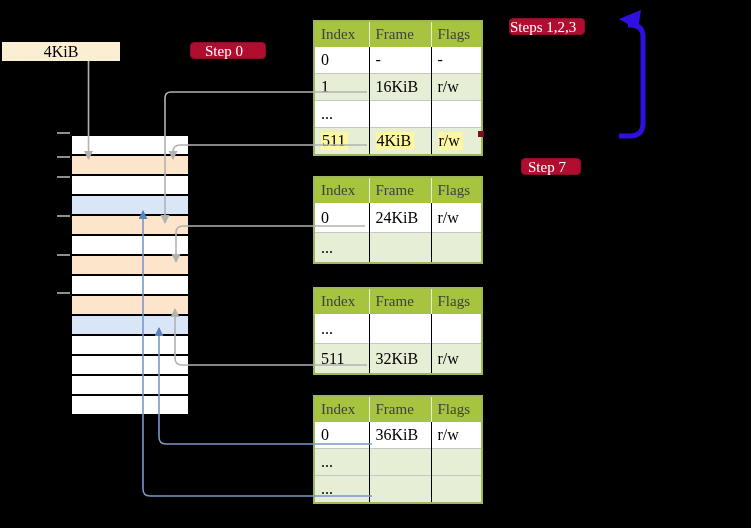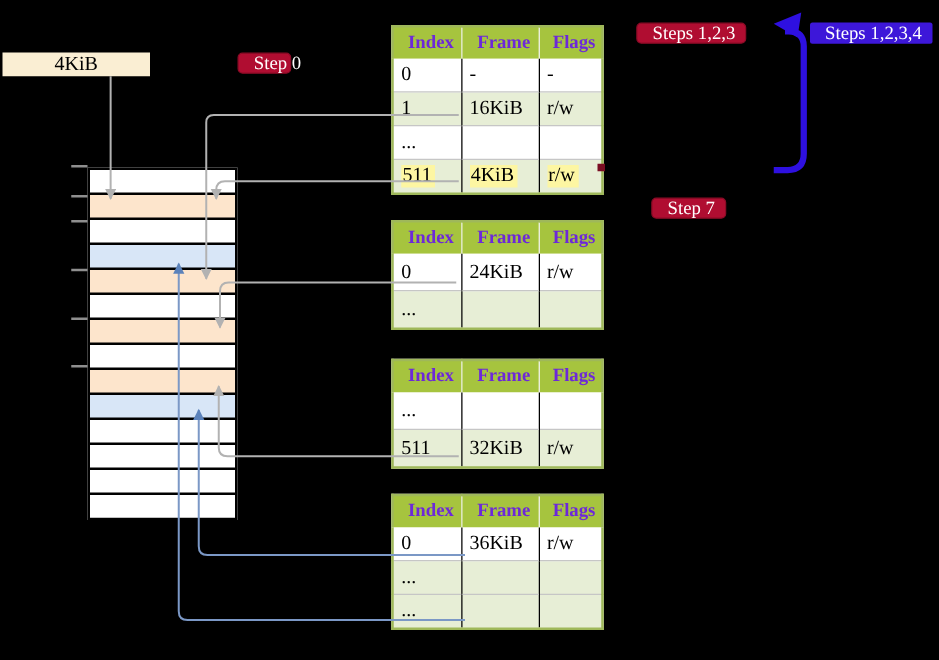--- a/index.html
+++ b/index.html
@@ -8,47 +8,47 @@
     font-family:"Liberation Serif","DejaVu Serif",serif;
   }
   
   .frame-label{
     position:absolute;left:2px;top:42px;width:118px;height:19px;
     background:var(--frame-label-bg);color:#000;font-size:16px;line-height:19px;text-align:center;
   }
   
   .badge{
     position:absolute;height:17px;line-height:17px;color:#fff;font-size:15px;
-    text-align:center;padding:1px 8px 1px 12px;border-radius:4px;white-space:nowrap;
+    text-align:center;padding:1px 8px 1px 0;border-radius:4px;white-space:nowrap;
     box-sizing:border-box;
   }
   .badge.red{background:var(--badge-red);border:1px solid #8c0b26;line-height:15px;}
   .badge.blue{background:var(--badge-blue);border-radius:2px;}
-  #b-step0{left:190px;top:42px;width:43px;}
+  #b-step0{left:190px;top:42px;width:76px;}
   #b-steps123{left:509px;top:18px;}
   #b-steps1234{left:648px;top:18px;}
   #b-step4{left:521px;top:158px;width:60px;}
   
   .memory{
     position:absolute;left:70px;top:134px;width:116px;
     border:2px solid #000;background:#fff;
   }
   .mem-row{height:18px;border-bottom:2px solid #000;}
   .mem-row:last-child{border-bottom:none;}
   .mem-white{background:#fff;}
   .mem-orange{background:var(--memory-orange);}
   .mem-blue{background:var(--memory-blue);}
   .tick{position:absolute;left:57px;width:13px;height:2px;background:#8f8f8f;}
   
   .pt{position:absolute;left:313px;}
   #t1{top:20px;} #t2{top:176px;} #t3{top:287px;} #t4{top:395px;}
   .pt table{border-collapse:collapse;border:2px solid var(--table-border);background:#fff;table-layout:fixed;}
   .pt th{
-    background:var(--table-header-bg);color:#6d28d9;font-weight:bold;font-size:15px;
-    text-align:center;padding:0 0 0 6px;height:25px;border-left:1.5px solid #e9eedb;
+    background:var(--table-header-bg);color:#404040;font-weight:normal;font-size:15px;
+    text-align:left;padding:0 0 0 6px;height:25px;border-left:1.5px solid #e9eedb;
   }
   .pt th:first-child{border-left:none;}
   .pt td{
     font-size:16px;color:#000;padding:0 0 0 6px;height:26px;
     border-left:1.5px solid #000;background:#fff;vertical-align:middle;
   }
   .pt td:first-child{border-left:none;}
   .pt tr.shaded td{background:var(--table-shaded-row-bg);}
   .pt tbody tr + tr td{border-top:1px solid #c6c6c6;}
   .pt.tall td{height:29px;}
@@ -65,21 +65,20 @@
 </style>
 </head>
 <body>
 
 <div class="canvas">
 
   <div class="frame-label">4KiB</div>
 
   <div class="badge red" id="b-step0">Step 0</div>
   <div class="badge red" id="b-steps123">Steps 1,2,3</div>
-  <div class="badge blue" id="b-steps1234">Steps 1,2,3,4</div>
   <div class="badge red" id="b-step4">Step 7</div>
 
   <div class="memory">
       <div class="mem-row mem-white"></div>
       <div class="mem-row mem-orange"></div>
       <div class="mem-row mem-white"></div>
       <div class="mem-row mem-blue"></div>
       <div class="mem-row mem-orange"></div>
       <div class="mem-row mem-white"></div>
       <div class="mem-row mem-orange"></div>

